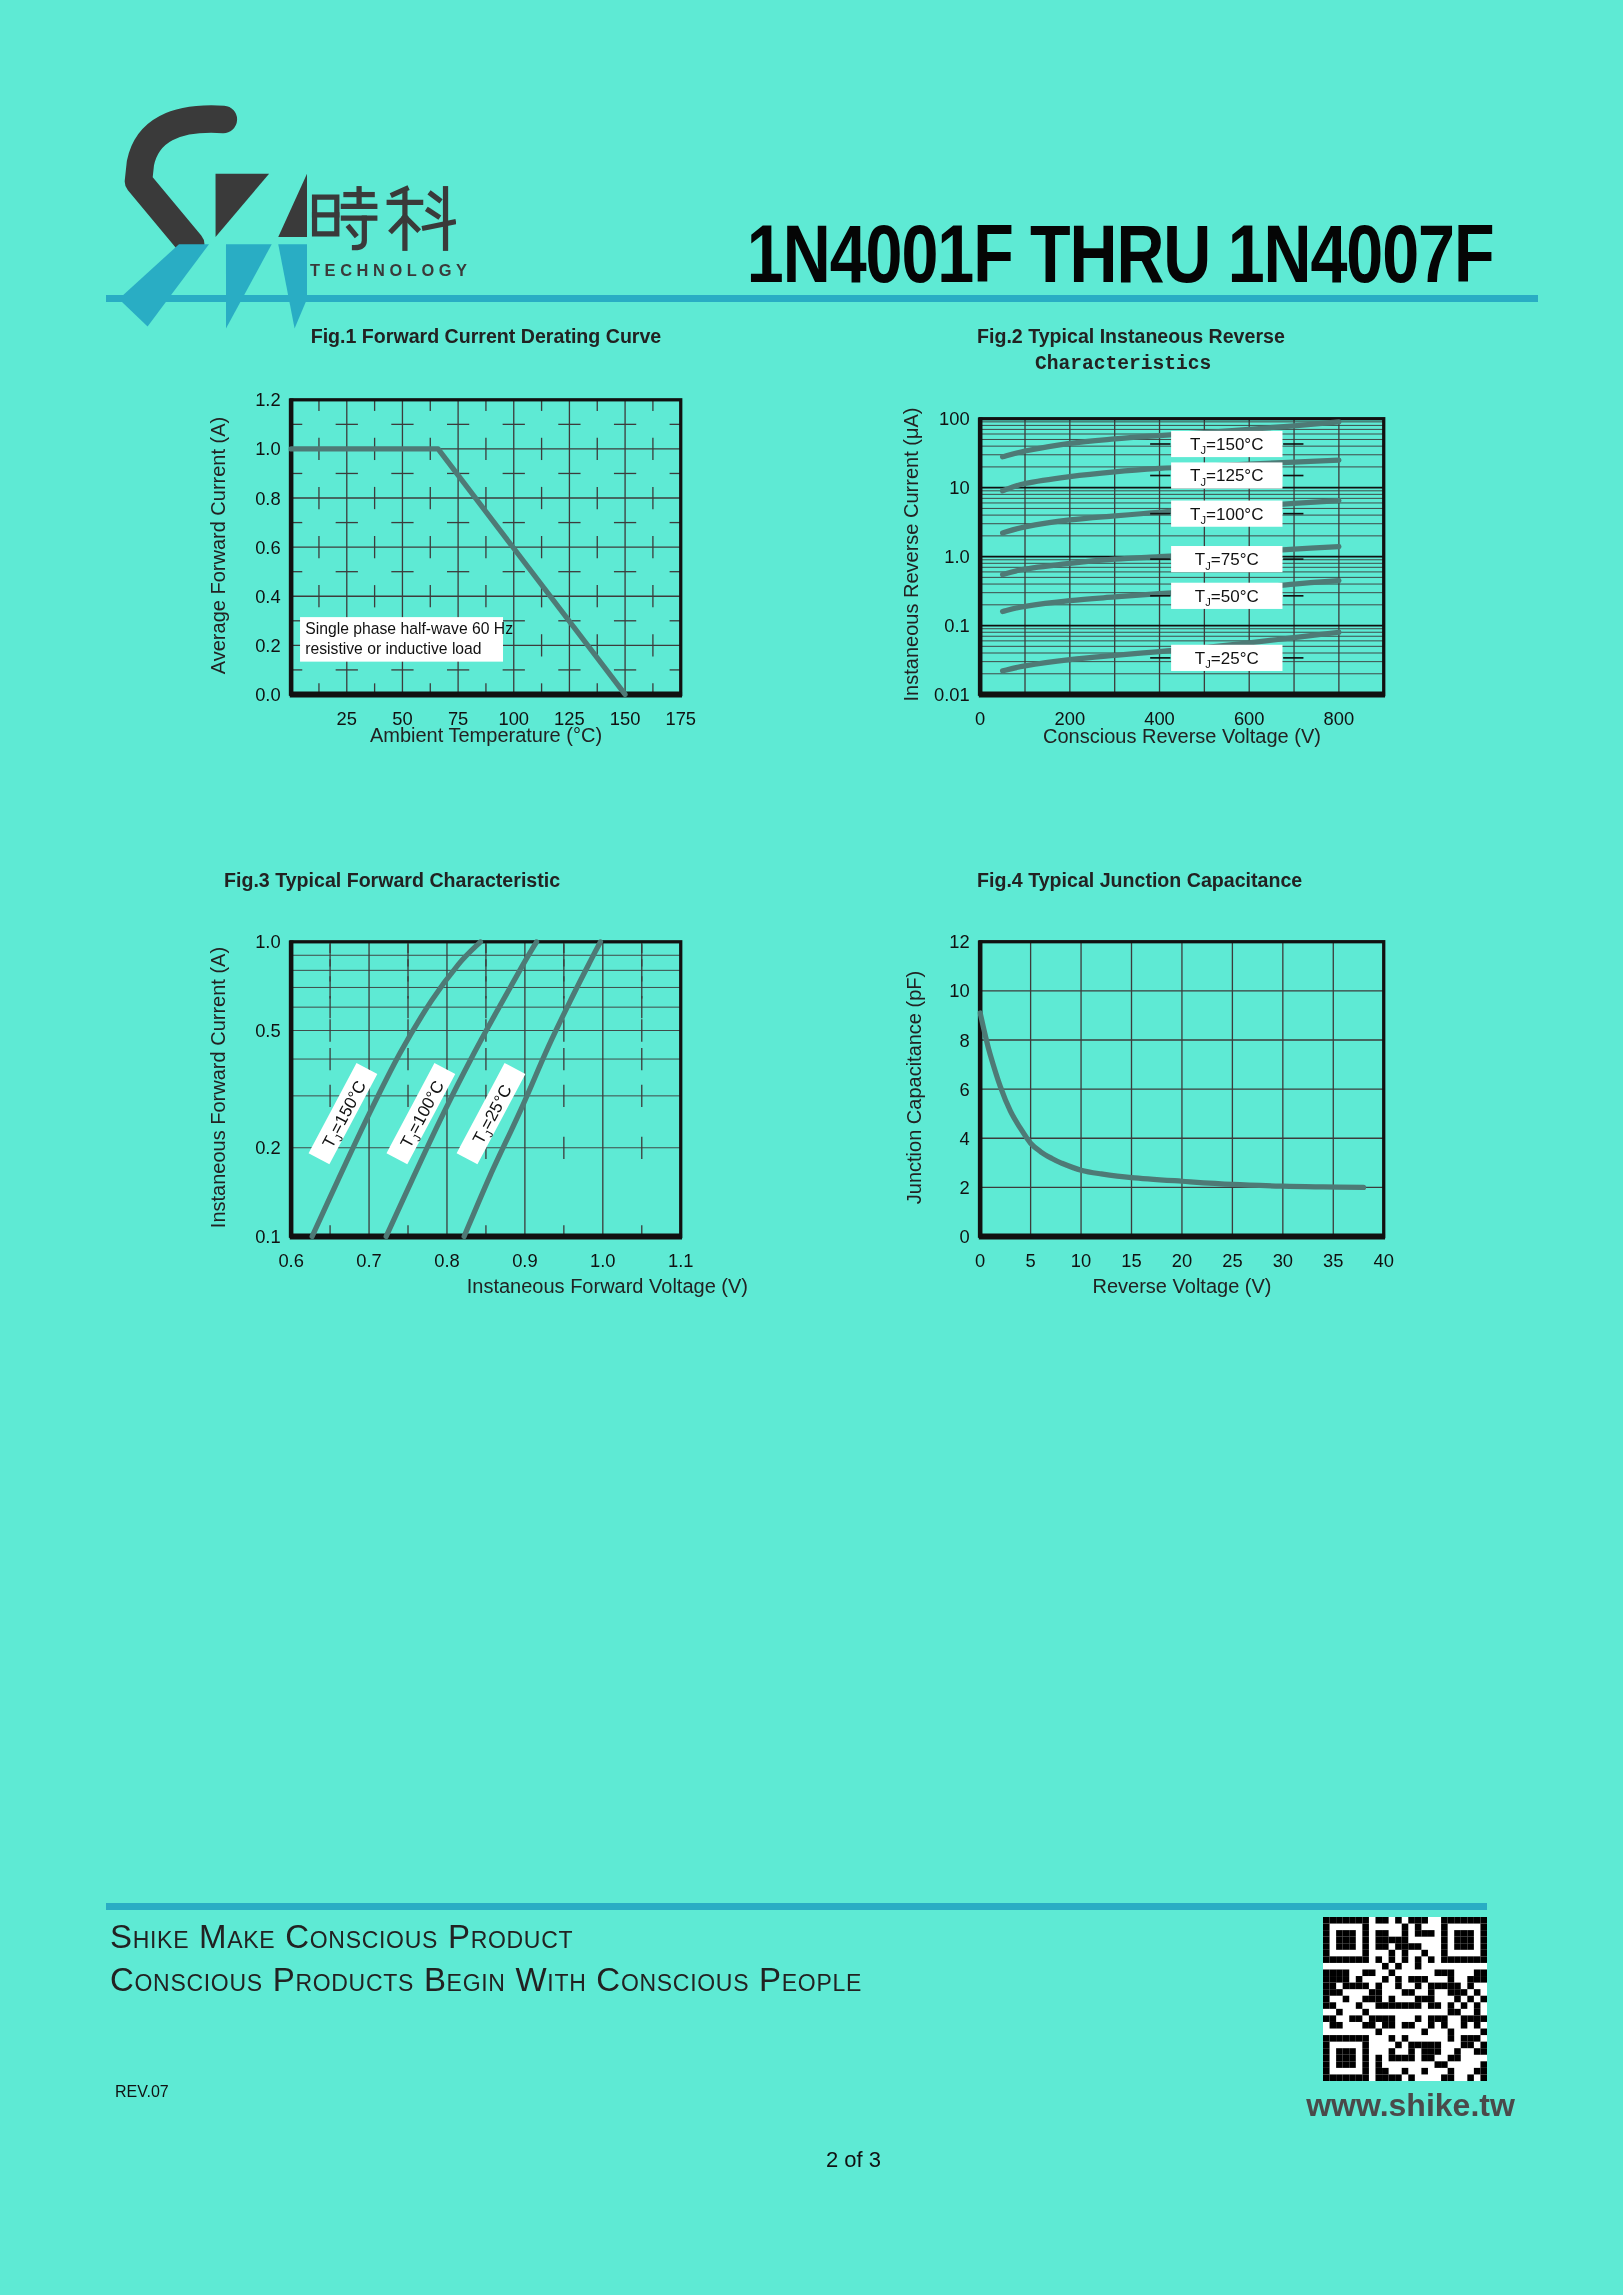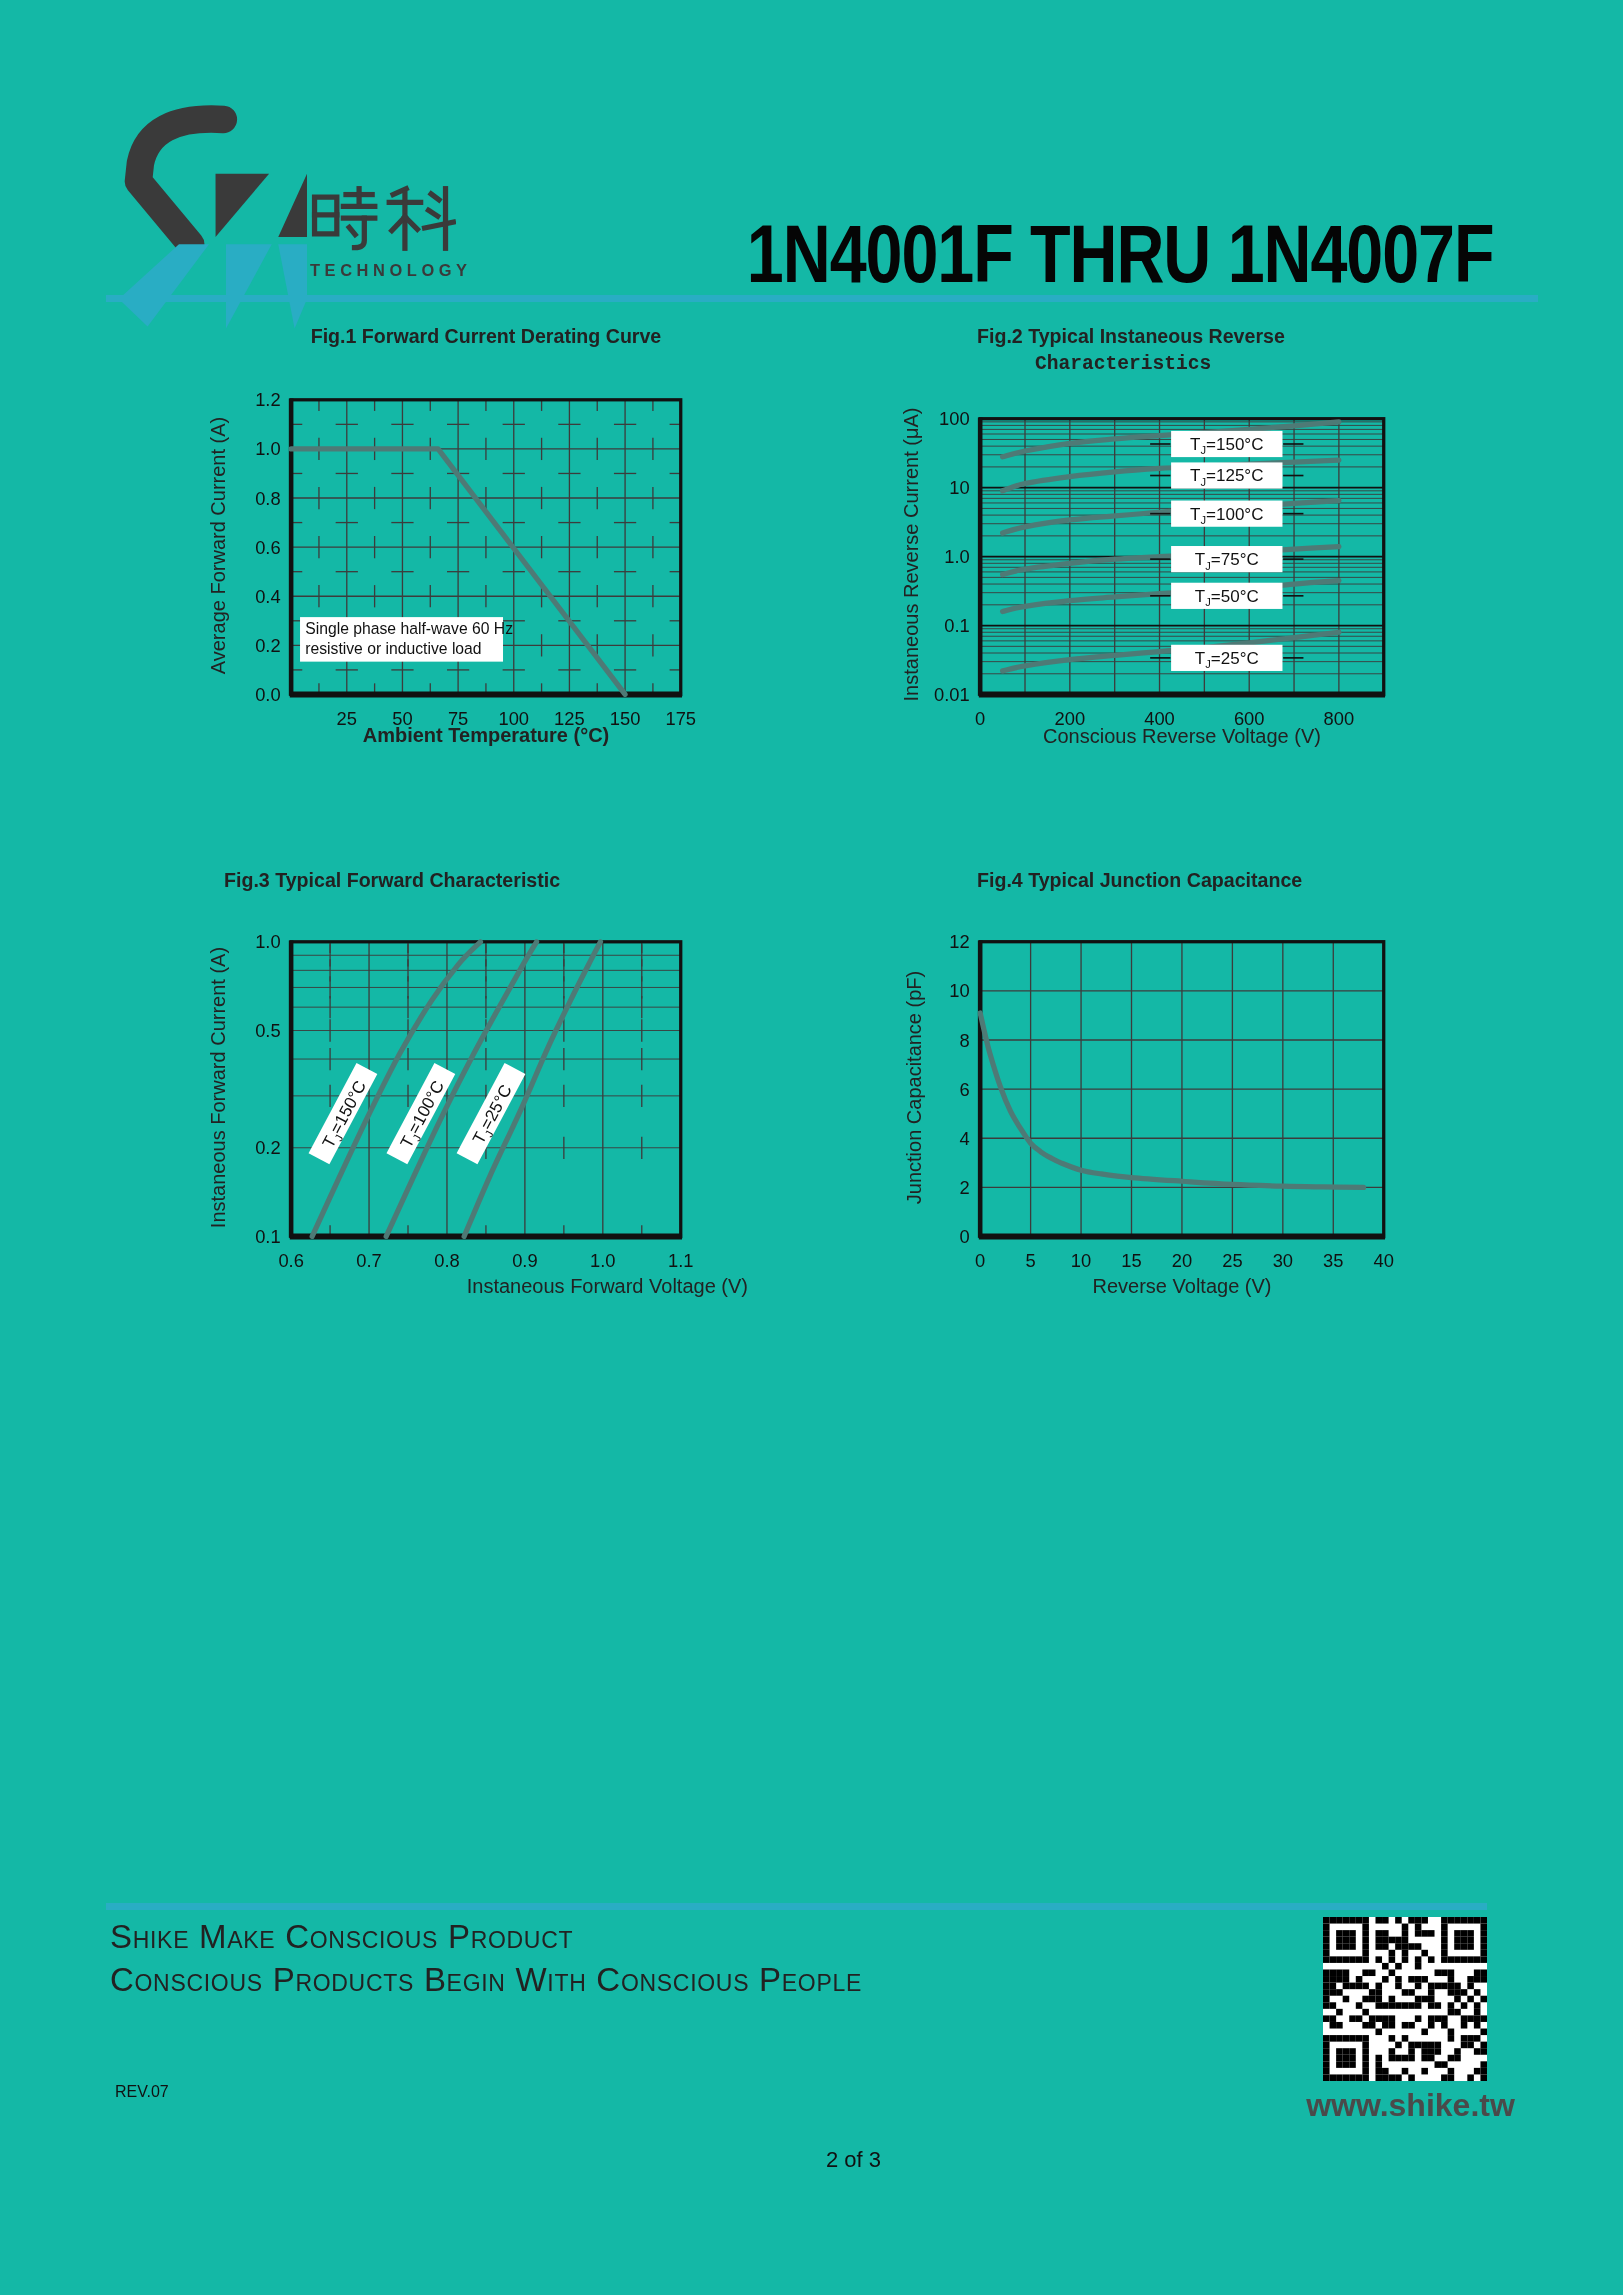--- a/index.html
+++ b/index.html
@@ -1,18 +1,18 @@
 <!DOCTYPE html>
 <html style="font-size:10.5px"><head>
 <meta charset="utf-8">
 <style>
   html,body{margin:0;padding:0;background:#888;}
   *{box-sizing:border-box;}
   #page{
-    position:relative;width:1623px;height:2295px;background:#14b8a6;
+    position:relative;width:1623px;height:2295px;background:#5eead4;
     font-family:"Liberation Sans", sans-serif;color:#1a1a1a;overflow:hidden;margin:0 auto;
   }
   .abs{position:absolute;}
   .rule{position:absolute;background:#29adc4;}
   #page-title{
     position:absolute;right:130px;top:208px;font-size:81px;font-weight:bold;
     letter-spacing:-1.3px;white-space:nowrap;transform:scaleX(.82);transform-origin:100% 50%;color:#050505;
   }
   #brand-tech{
     position:absolute;left:310px;top:261px;font-size:16.4px;font-weight:bold;
@@ -211,21 +211,21 @@
           <text x="725" y="526" font-size="28" text-anchor="middle" fill="#111" font-family="Liberation Sans, sans-serif">175</text>
           <text x="114" y="490" font-size="28" text-anchor="end" fill="#111" font-family="Liberation Sans, sans-serif">0.0</text>
           <text x="114" y="415" font-size="28" text-anchor="end" fill="#111" font-family="Liberation Sans, sans-serif">0.2</text>
           <text x="114" y="340" font-size="28" text-anchor="end" fill="#111" font-family="Liberation Sans, sans-serif">0.4</text>
           <text x="114" y="265" font-size="28" text-anchor="end" fill="#111" font-family="Liberation Sans, sans-serif">0.6</text>
           <text x="114" y="189.99999999999994" font-size="28" text-anchor="end" fill="#111" font-family="Liberation Sans, sans-serif">0.8</text>
           <text x="114" y="115" font-size="28" text-anchor="end" fill="#111" font-family="Liberation Sans, sans-serif">1.0</text>
           <text x="114" y="40" font-size="28" text-anchor="end" fill="#111" font-family="Liberation Sans, sans-serif">1.2</text>
         </svg>
       </div>
-    <div class="axis-label" id="xl0" style="left: 224px; top: 724px; width: 524px; text-align: center; font-weight: bold;">Ambient Temperature (°C)</div>
+    <div class="axis-label" id="xl0" style="left: 224px; top: 724px; width: 524px; text-align: center;">Ambient Temperature (°C)</div>
   </div>
 
   <div>
     <div class="fig-title" id="t1a" style="left: 977px; top: 325px;">Fig.2  Typical Instaneous Reverse</div>
     <div class="fig-title" id="t1b" style="left: 1035px; top: 353px; font-family: Liberation Mono, monospace;">Characteristics</div>
     <div class="axis-label ylab" id="yl1" style="width: 406px; left: 708px; top: 543px;">Instaneous Reverse Current (μA)</div>
     <div class="chart-mount" id="chart-1" style="left: 895px; top: 399px;">
         <svg width="511" height="348" viewBox="0 0 780 531">
           <line x1="198.44444444444446" y1="30" x2="198.44444444444446" y2="451" stroke="#3c3c3c" stroke-width="2"></line>
           <line x1="266.8888888888889" y1="30" x2="266.8888888888889" y2="451" stroke="#3c3c3c" stroke-width="2"></line>

